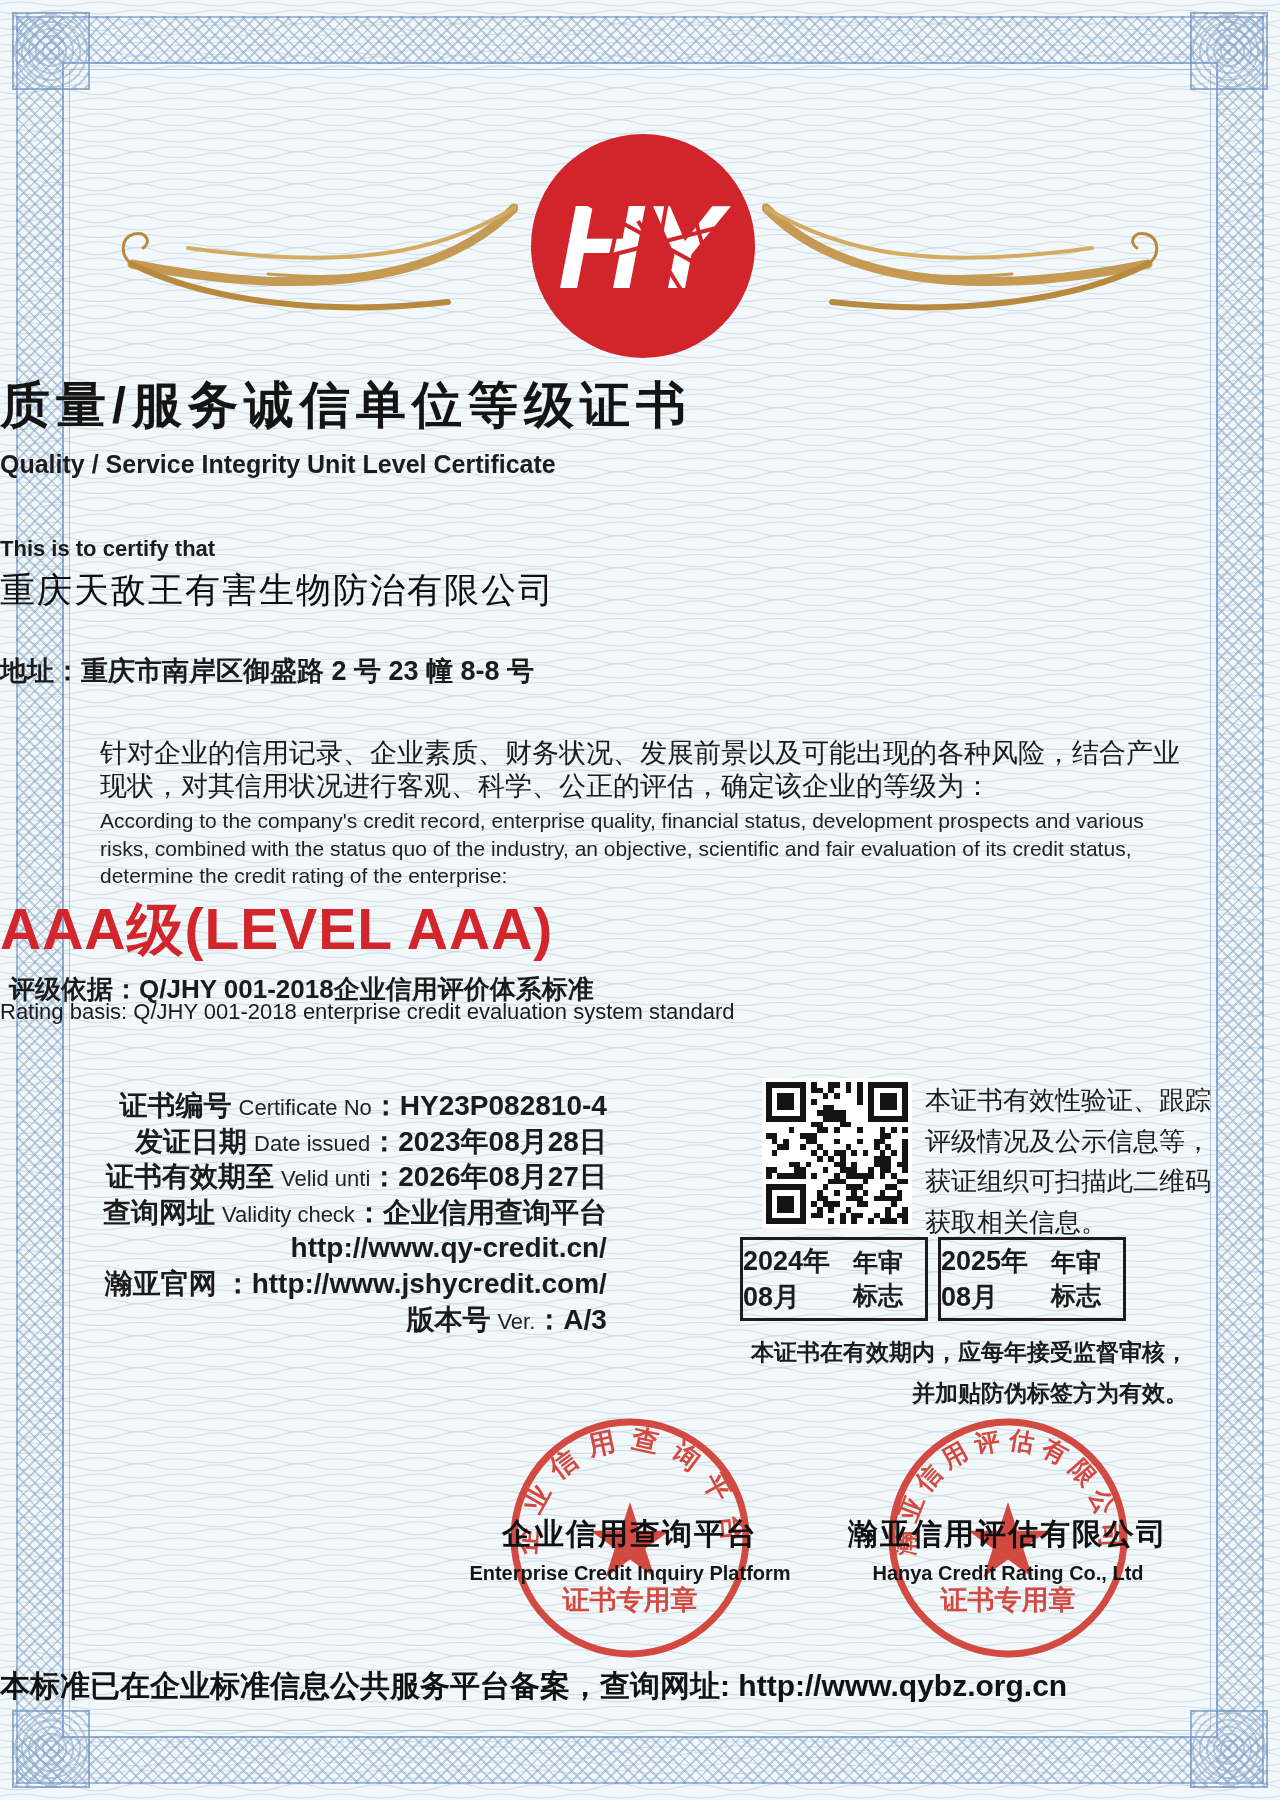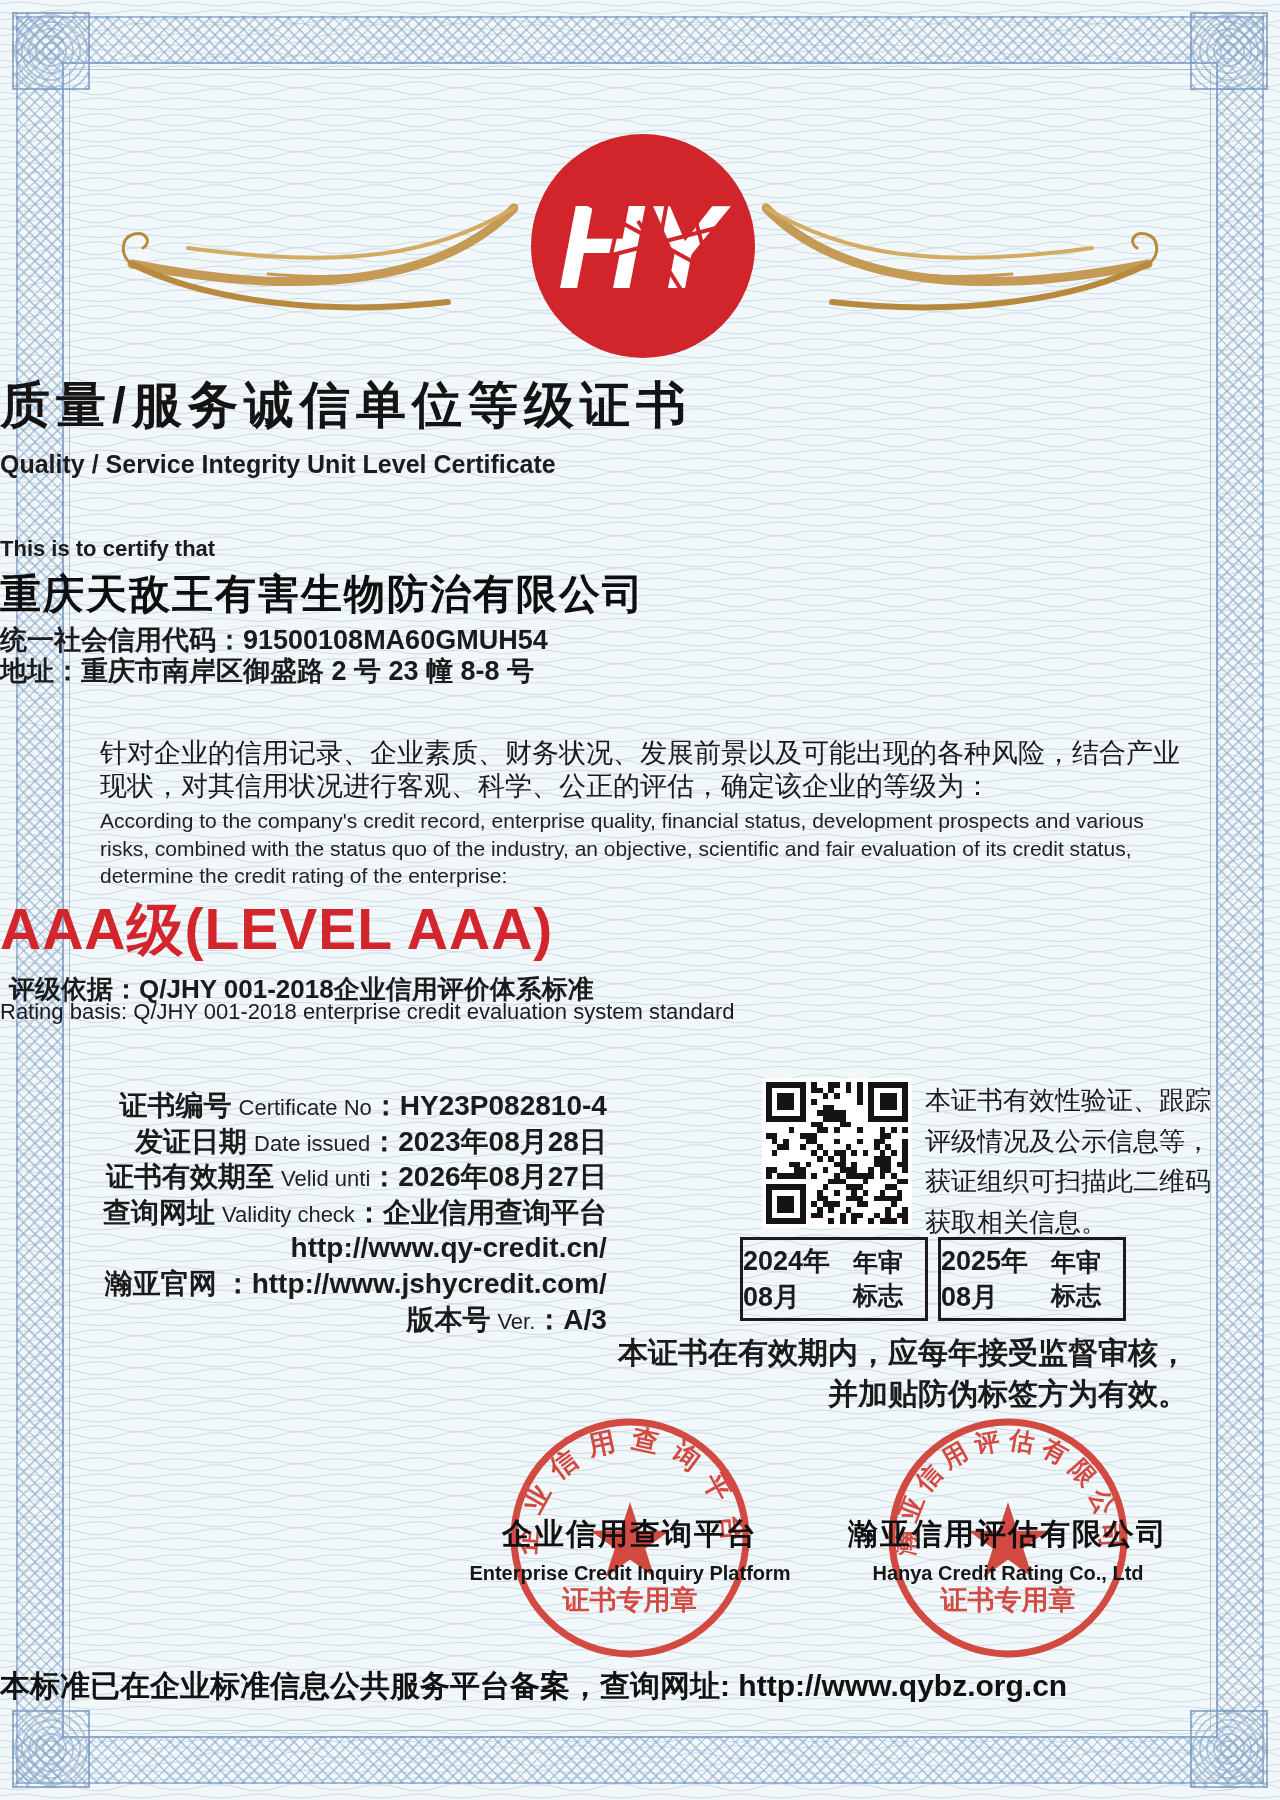--- a/index.html
+++ b/index.html
@@ -34,21 +34,21 @@
   
   .copyright{top:102px;left:480px;width:620px;text-align:center;font-size:18px;font-weight:600;color:#3c3c3c;}
   .logo{left:528px;top:131px;}
   .flourish{left:118px;top:190px;}
   .flourish.rgt{left:762px;transform:scaleX(-1);}
 
   .title-zh{top:372px;font-size:50px;font-weight:700;letter-spacing:6px;color:#141414;}
   .title-en{top:450px;font-size:25px;font-weight:600;color:#1c1c1c;}
   .certify-zh{top:497px;font-size:32px;font-weight:600;letter-spacing:3px;}
   .certify-en{top:536px;font-size:22px;font-weight:600;}
-  .company{top:567px;font-size:41px;font-weight:700;letter-spacing:2px;color:#0f0f0f;}
+  .company{top:567px;font-size:35px;font-weight:400;letter-spacing:2px;color:#0f0f0f;}
   .ccode{top:622px;font-size:27px;font-weight:600;}
   .caddr{top:653px;font-size:27px;font-weight:600;}
 
   .intro-zh{top:737px;left:100px;width:1090px;font-size:27px;line-height:33px;font-weight:500;text-align:left;}
   .intro-en{top:807px;left:100px;width:1090px;font-size:21px;line-height:27.5px;font-weight:400;color:#222;}
 
   .rating{top:892px;font-size:57px;font-weight:800;letter-spacing:1px;}
   .basis-zh{top:972px;font-size:26px;font-weight:600;padding-left:9px;}
   .basis-en{top:999px;font-size:22px;font-weight:500;}
 
@@ -63,21 +63,21 @@
 
   
   .qr{left:762px;top:1078px;width:150px;height:150px;background:#fff;padding:4px;box-sizing:border-box;}
   .qr-note{left:925px;top:1080px;width:292px;font-size:26px;line-height:40.5px;font-weight:500;text-align:left;}
 
   
   .abox{top:1237px;width:188px;height:84px;border:3px solid #1c1c1c;box-sizing:border-box;
         display:flex;align-items:center;justify-content:center;gap:6px;}
   .abox.b1{left:740px;} .abox.b2{left:938px;}
   .abox .d{font-size:27px;font-weight:600;} .abox .l{font-size:25px;font-weight:600;}
-  .anote{left:400px;right:92px;top:1332px;text-align:right;font-size:30px;line-height:41px;font-weight:600;}
+  .anote{left:400px;right:92px;top:1332px;text-align:right;font-size:23px;line-height:41px;font-weight:600;}
 
   
   .stamp{opacity:.88;}
   .stamp.s1{left:500px;top:1408px;} .stamp.s2{left:878px;top:1408px;}
   .issuer{width:440px;text-align:center;top:1514px;}
   .issuer.i1{left:410px;} .issuer.i2{left:788px;}
   .issuer .nzh{font-size:30px;font-weight:700;letter-spacing:2px;color:#101010;}
   .issuer .nen{margin-top:7px;font-size:20px;font-weight:600;color:#161616;}
 
   .footer{top:1666px;font-size:30px;font-weight:700;color:#121212;}
@@ -148,21 +148,20 @@
         <path d="M162 68 L186 158"></path>
         <path d="M84 124 L192 96"></path>
         <path d="M110 90 L160 170"></path>
       </g>
     </svg>
 
     <div class="abs ctr title-zh">质量/服务诚信单位等级证书</div>
     <div class="abs ctr title-en">Quality / Service Integrity Unit Level Certificate</div>
     <div class="abs ctr certify-en">This is to certify that</div>
     <div class="abs ctr company">重庆天敌王有害生物防治有限公司</div>
-    <div class="abs ctr ccode">统一社会信用代码：91500108MA60GMUH54</div>
     <div class="abs ctr caddr">地址：重庆市南岸区御盛路 2 号 23 幢 8-8 号</div>
 
     <div class="abs intro-zh">针对企业的信用记录、企业素质、财务状况、发展前景以及可能出现的各种风险，结合产业现状，对其信用状况进行客观、科学、公正的评估，确定该企业的等级为：</div>
     <div class="abs ctr rating" style="color:#d2262c">AAA级(LEVEL AAA)</div>
 
     <div class="abs intro-en">According to the company's credit record, enterprise quality, financial status, development prospects and various risks, combined with the status quo of the industry, an objective, scientific and fair evaluation of its credit status, determine the credit rating of the enterprise:</div>
     <div class="abs ctr basis-zh">评级依据：Q/JHY 001-2018企业信用评价体系标准</div>
     <div class="abs ctr basis-en">Rating basis: Q/JHY 001-2018 enterprise credit evaluation system standard</div>
 
     <div class="abs details">

